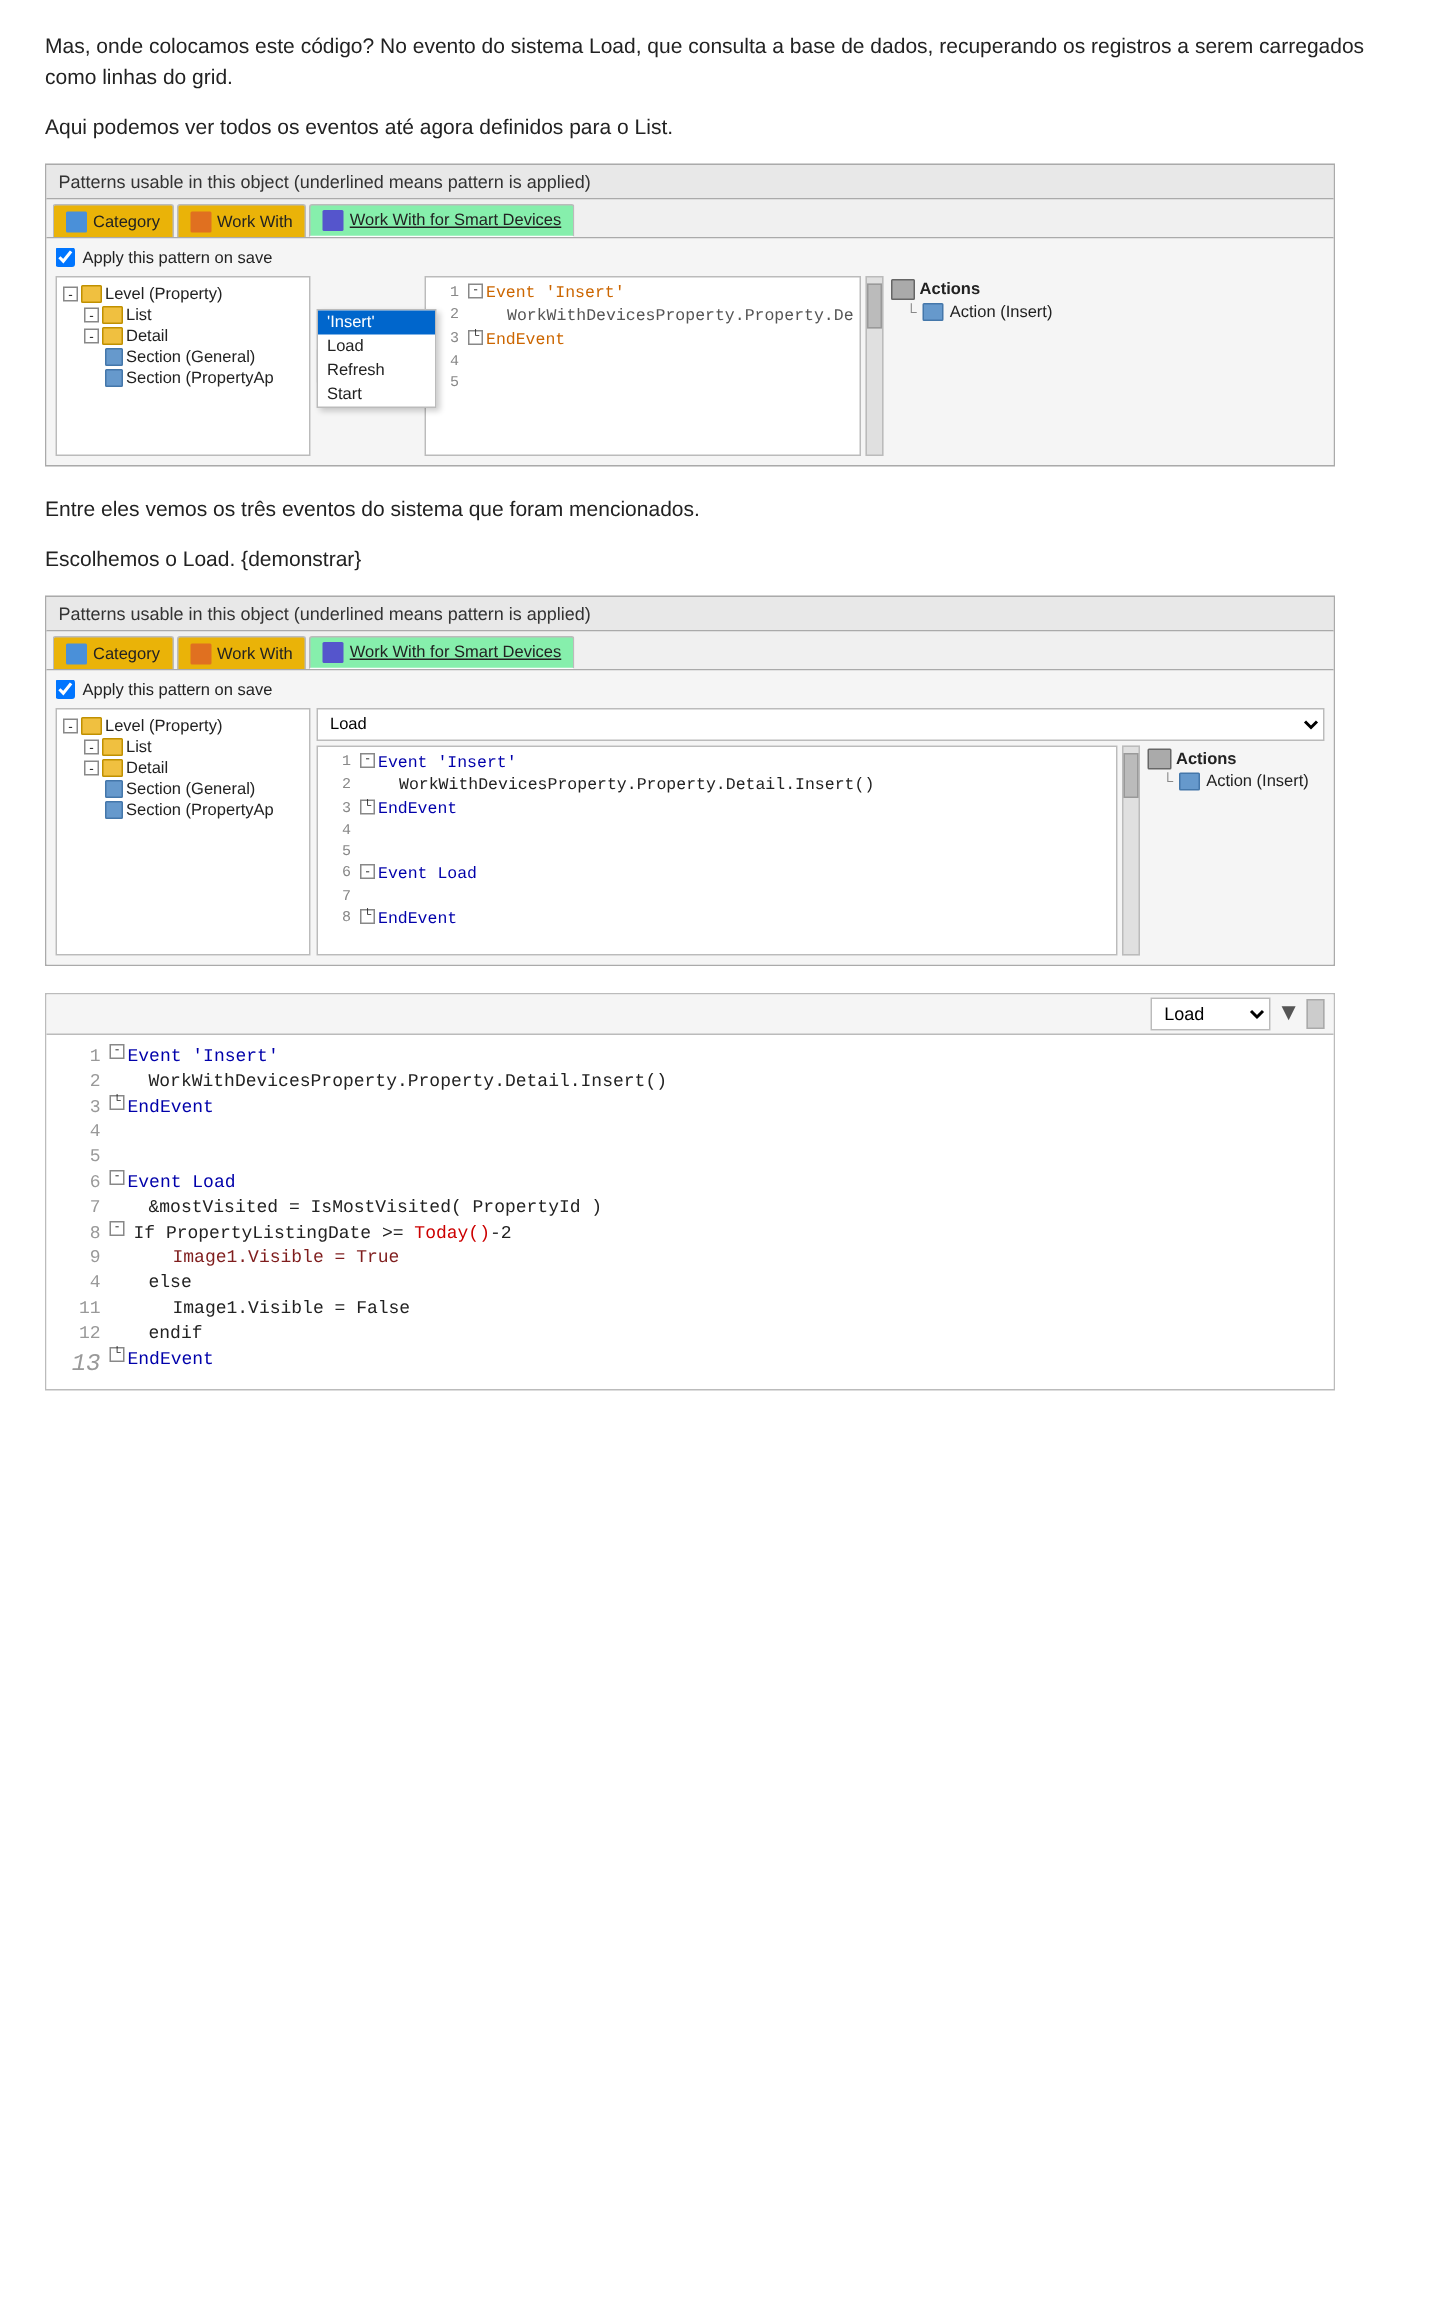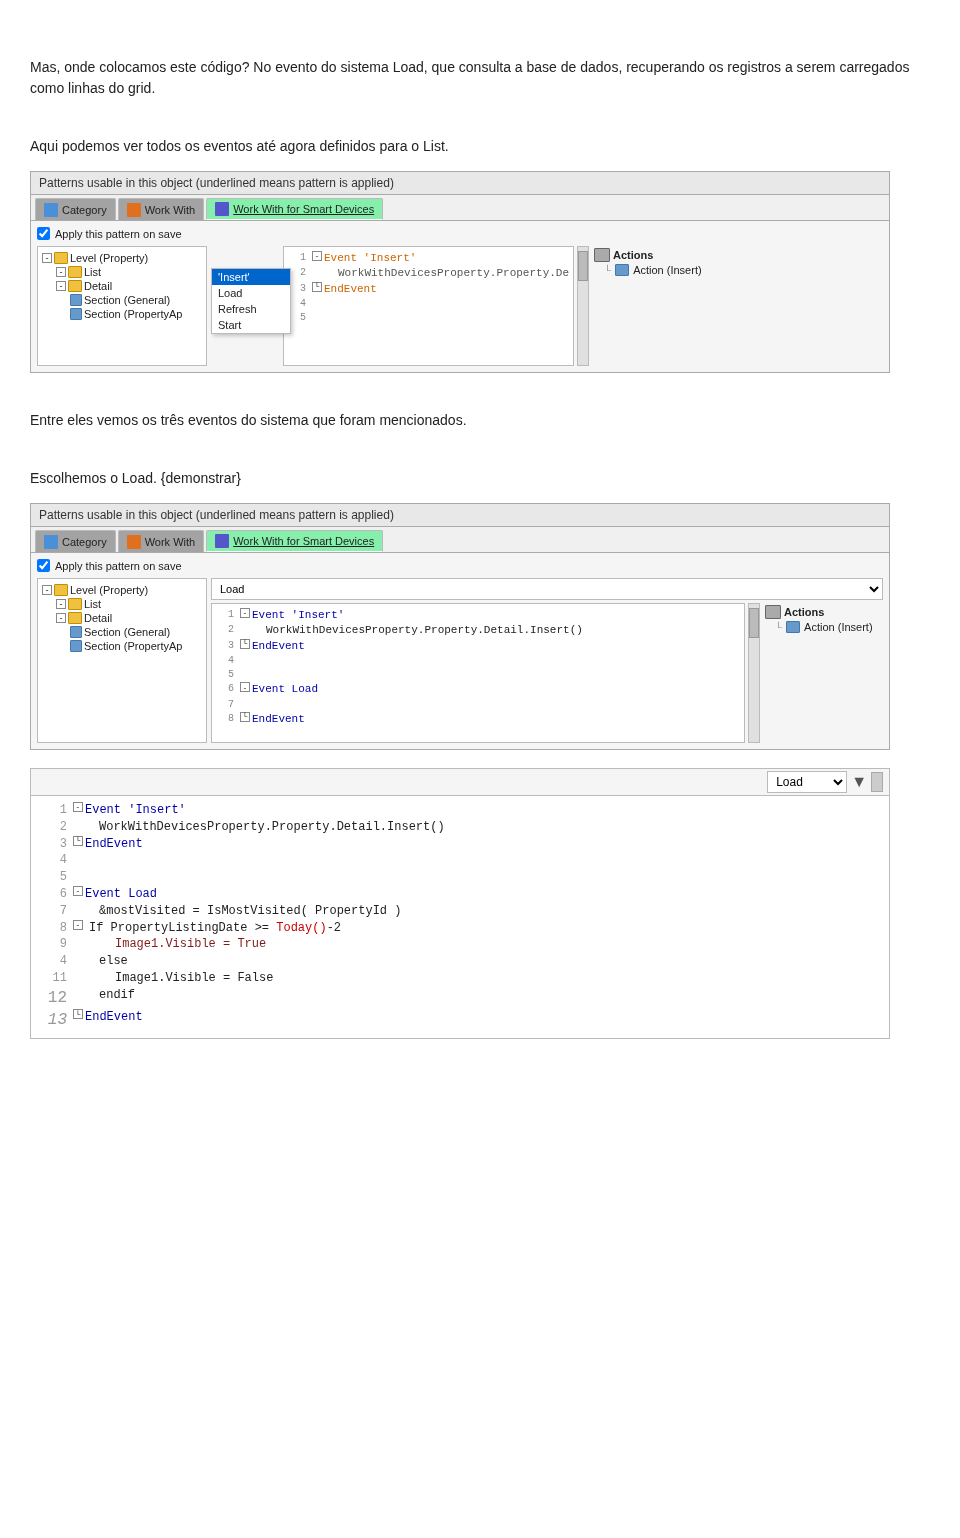--- a/index.html
+++ b/index.html
@@ -9,21 +9,20 @@
       background: #fff;
       color: #222;
       width: 960px;
     }
     .page-content {
       padding: 20px 30px;
     }
     p {
       margin-bottom: 12px;
       line-height: 1.5;
-      margin-top: 37px;
     }
     
     .pattern-panel {
       border: 1px solid #aaa;
       background: #f5f5f5;
       margin: 14px 0 18px 0;
       padding: 0;
       width: 860px;
     }
     .panel-title-bar {
@@ -40,21 +39,21 @@
       padding: 3px 4px 0 4px;
       gap: 2px;
     }
     .panel-tab {
       display: flex;
       align-items: center;
       gap: 4px;
       padding: 3px 8px;
       border: 1px solid #bbb;
       border-bottom: none;
-      background: #a3a3a3;
+      background: #eab308;
       font-size: 11px;
       cursor: pointer;
       border-radius: 2px 2px 0 0;
     }
     .panel-tab.active {
       background: #86efac;
       border-bottom: 1px solid #fff;
     }
     .tab-icon-cat {
       width: 14px; height: 14px;
@@ -563,21 +562,21 @@
       </div>
       <div class="code-line">
         <span class="line-num" style="width:28px; color:#999; font-size:12px;">4</span>
         <span style="color:#222; padding-left:26px;">else</span>
       </div>
       <div class="code-line">
         <span class="line-num" style="width:28px; color:#999; font-size:12px;">11</span>
         <span style="color:#222; padding-left:42px;">Image1.Visible = False</span>
       </div>
       <div class="code-line">
-        <span class="line-num" style="width:28px; color:#999; font-size:16px;">12</span>
+        <span class="line-num" style="width:28px; color:#999; font-size:12px;">12</span>
         <span style="color:#222; padding-left:26px;">endif</span>
       </div>
       <div class="code-line">
         <span class="line-num" style="width:28px; color:#999; font-size:16px;font-style:italic;">13</span>
         <span class="line-expand">└</span>
         <span style="color:#0000aa;">EndEvent</span>
       </div>
     </div>
   </div>
 

